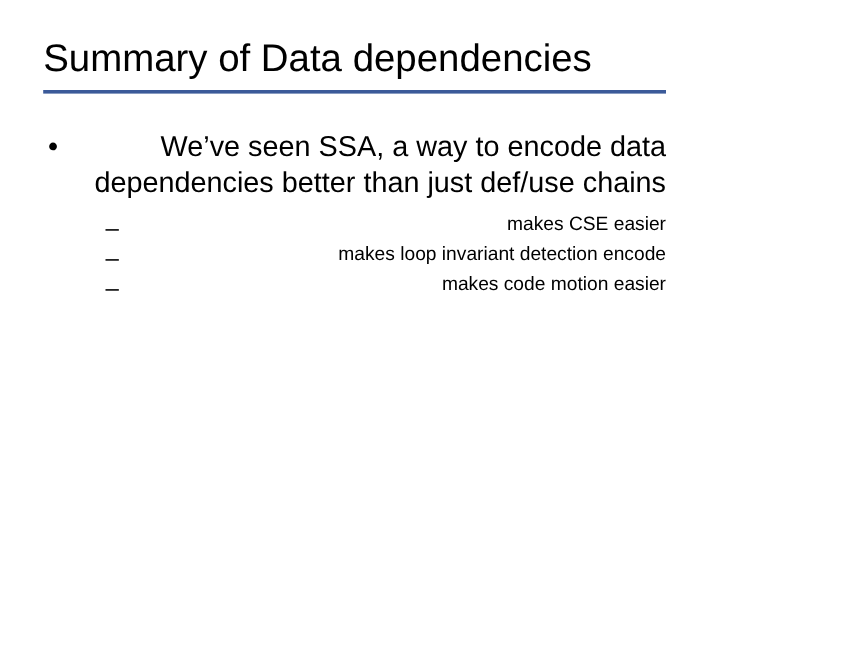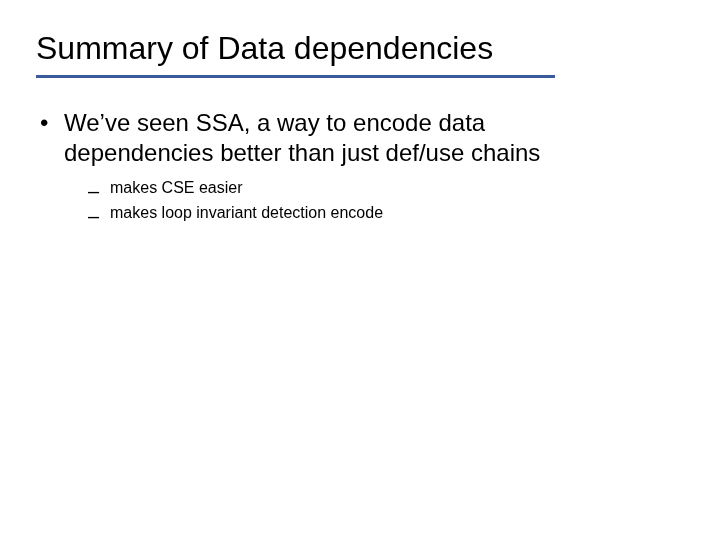--- a/index.html
+++ b/index.html
@@ -31,20 +31,21 @@
     list-style: none;
     padding-left: 0;
     margin: 0;
   }
   ul.level1 > li {
     position: relative;
     padding-left: 28px;
     font-size: 24px;
     line-height: 1.25;
     margin-bottom: 10px;
+    text-align: right;
   }
   ul.level1 > li::before {
     content: "•";
     position: absolute;
     left: 4px;
     top: 0;
     font-size: 24px;
   }
   ul.level2 {
     list-style: none;
@@ -78,19 +79,22 @@
   <ul class="level1">
     <li>
       <span>We’ve seen SSA, a way to encode data dependencies better than just def/use chains</span>
       <ul class="level2">
         <li>
           <span>makes CSE easier</span>
         </li>
         <li>
           <span>makes loop invariant detection encode</span>
         </li>
+        <li>
+          <span>makes code motion easier</span>
+        </li>
       </ul>
     </li>
   </ul>
 
   <div class="gap"></div>
 
 </div>
 
 </body></html>

